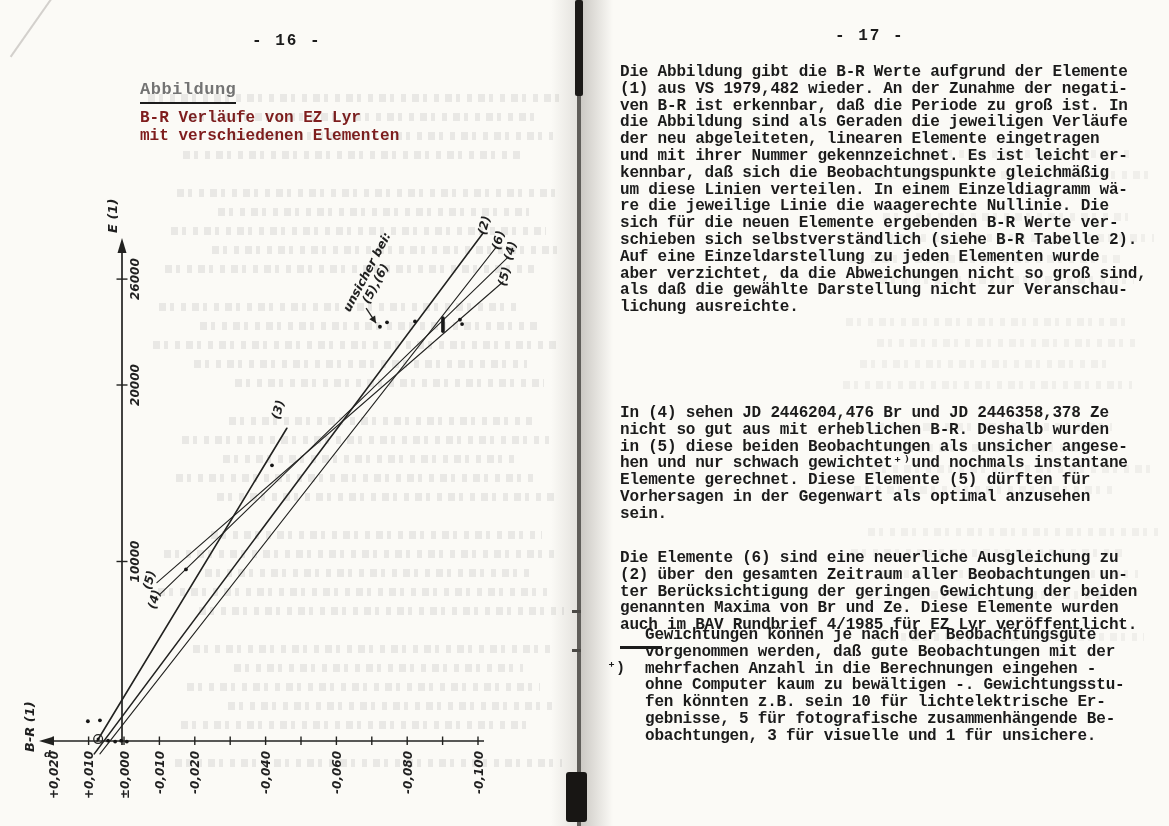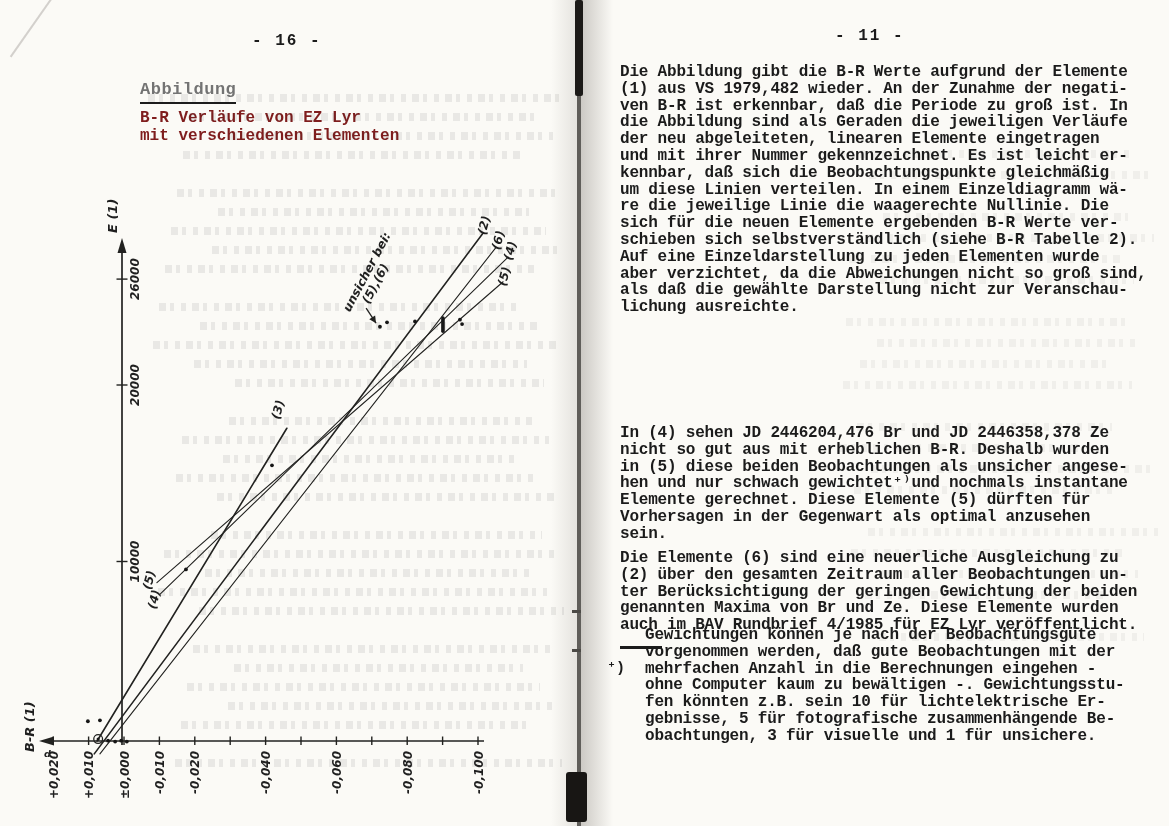--- a/index.html
+++ b/index.html
@@ -119,38 +119,38 @@
         <circle cx="98.158" cy="739.059" r="4.4" fill="none" stroke="#222220" stroke-width="1.3"></circle>
         <circle cx="98.158" cy="739.059" r="1.6" fill="#161616"></circle>
         <line x1="442.954" y1="331.1675" x2="442.954" y2="317.93" stroke="#161616" stroke-width="3.6" stroke-linecap="round"></line>
         <text x="349.852" y="312.63500000000005" class="hand" transform="rotate(-62 349.852 312.63500000000005)"><tspan x="349.852">unsicher bei:</tspan><tspan x="365.852" dy="13">(5),(6)</tspan></text>
         <line x1="366.13599999999997" y1="308.2225" x2="376.048" y2="323.225" stroke="#222220" stroke-width="1.3"></line>
         <polygon points="376.048,323.225 369.2690919515209,319.3139380380432 375.10950474047803,315.4552363840426" fill="#222220"></polygon>
       </svg>
   </div>
 
   <div class="abs" id="page-right" style="left:578px;top:0;width:591px;height:826px;">
-    <div class="abs pagenum" style="left:257px;top:27px;">- 11 -</div>
+    <div class="abs pagenum" style="left:257px;top:27px;">- 17 -</div>
 
     <div class="abs tw" style="left:42px;top:64px;">Die Abbildung gibt die B-R Werte aufgrund der Elemente
 (1) aus VS 1979,482 wieder. An der Zunahme der negati-
 ven B-R ist erkennbar, daß die Periode zu groß ist. In
 die Abbildung sind als Geraden die jeweiligen Verläufe
 der neu abgeleiteten, linearen Elemente eingetragen
 und mit ihrer Nummer gekennzeichnet. Es ist leicht er-
 kennbar, daß sich die Beobachtungspunkte gleichmäßig
 um diese Linien verteilen. In einem Einzeldiagramm wä-
 re die jeweilige Linie die waagerechte Nullinie. Die
 sich für die neuen Elemente ergebenden B-R Werte ver-
 schieben sich selbstverständlich (siehe B-R Tabelle 2).
 Auf eine Einzeldarstellung zu jeden Elementen wurde
 aber verzichtet, da die Abweichungen nicht so groß sind,
 als daß die gewählte Darstellung nicht zur Veranschau-
 lichung ausreichte.</div>
-    <div class="abs tw" style="left:42px;top:425px;">In (4) sehen JD 2446204,476 Br und JD 2446358,378 Ze
+    <div class="abs tw" style="left:42px;top:405px;">In (4) sehen JD 2446204,476 Br und JD 2446358,378 Ze
 nicht so gut aus mit erheblichen B-R. Deshalb wurden
 in (5) diese beiden Beobachtungen als unsicher angese-
 hen und nur schwach gewichtet⁺⁾und nochmals instantane
 Elemente gerechnet. Diese Elemente (5) dürften für
 Vorhersagen in der Gegenwart als optimal anzusehen
 sein.</div>
     <div class="abs tw" style="left:42px;top:550px;">Die Elemente (6) sind eine neuerliche Ausgleichung zu
 (2) über den gesamten Zeitraum aller Beobachtungen un-
 ter Berücksichtigung der geringen Gewichtung der beiden
 genannten Maxima von Br und Ze. Diese Elemente wurden

